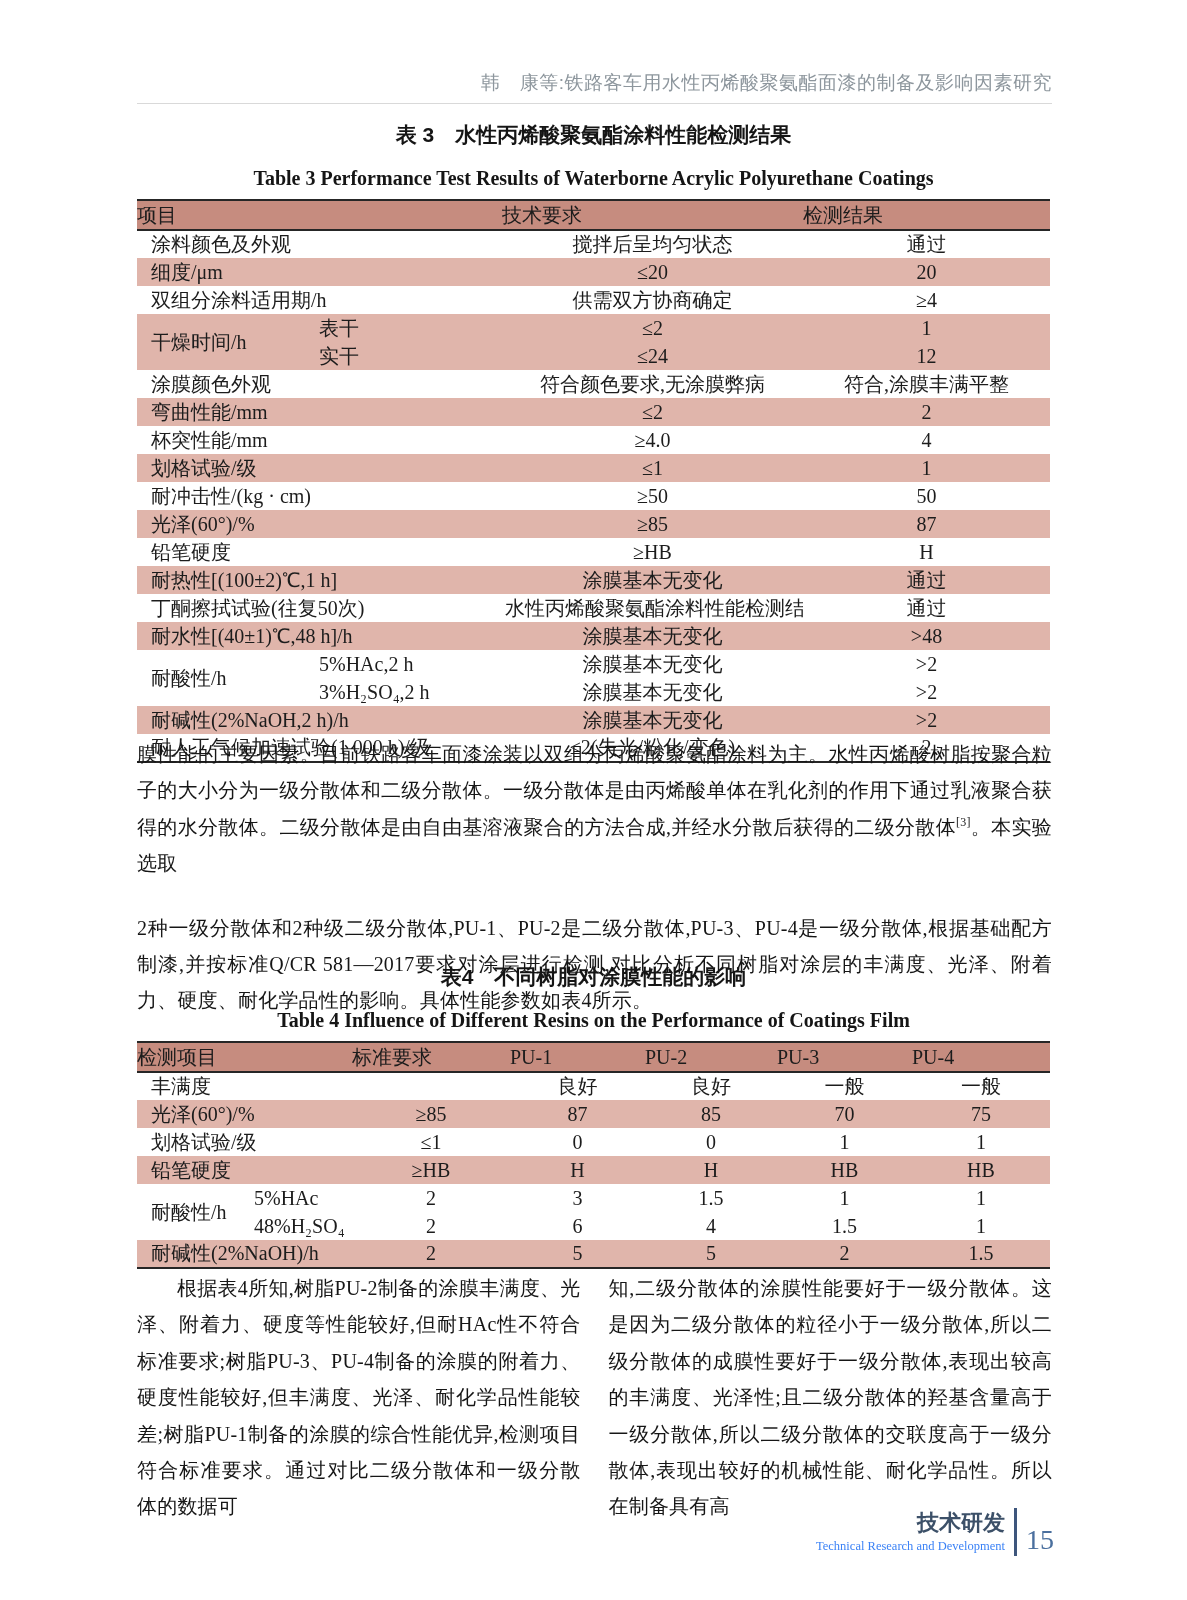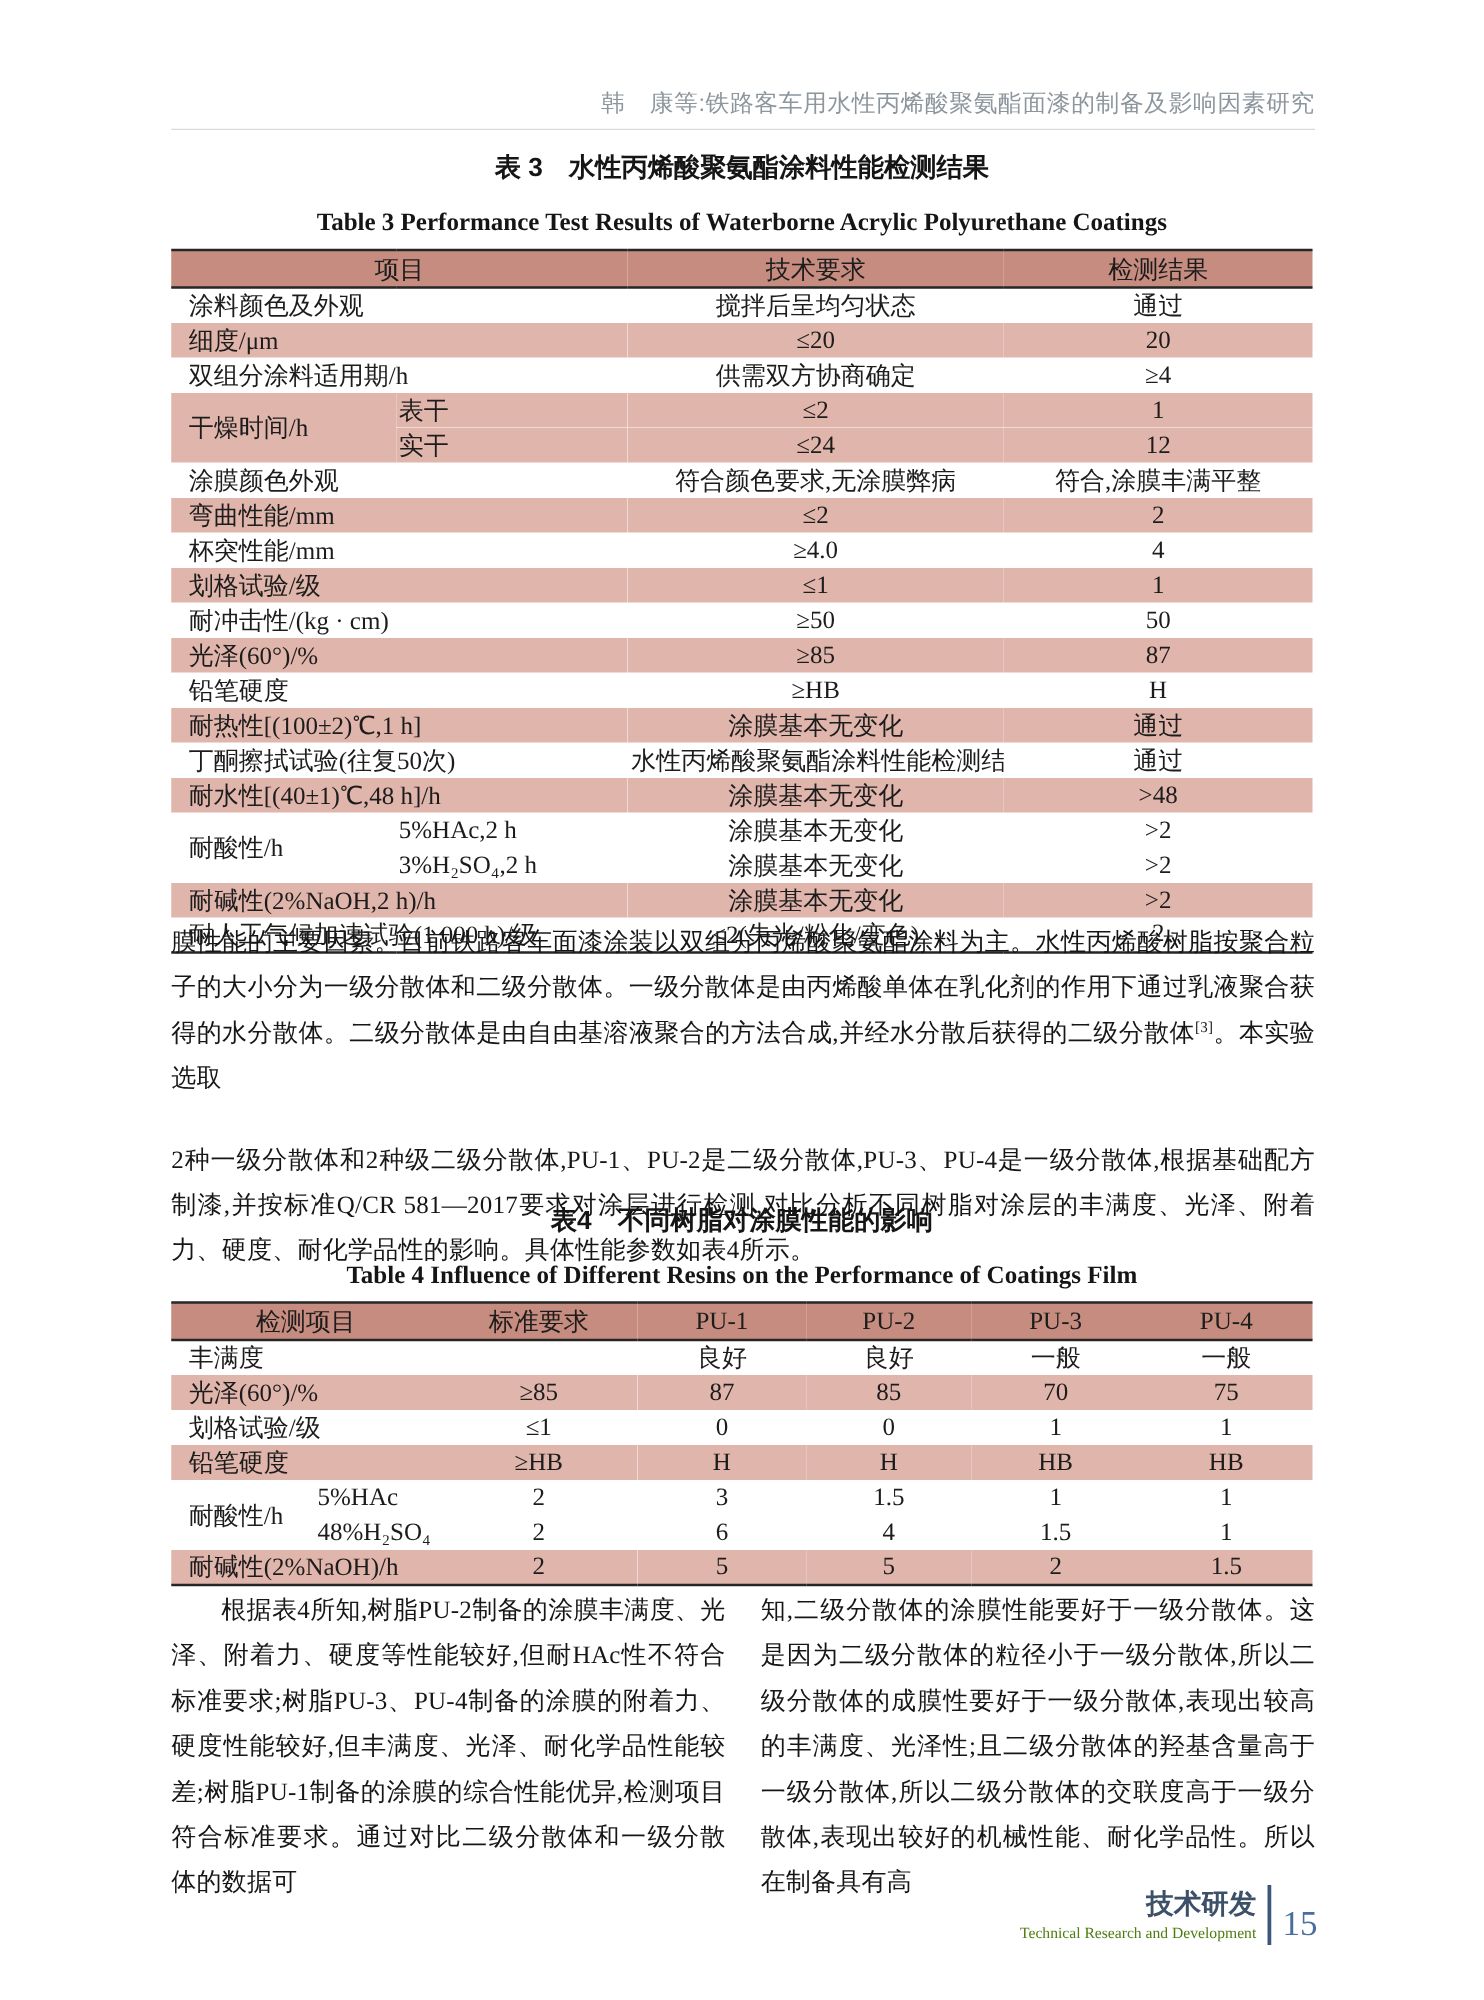--- a/index.html
+++ b/index.html
@@ -36,21 +36,21 @@
   table.data-table {
     width:100%; border-collapse:collapse; table-layout:fixed;
     margin-top:8px; font-size:20px; color:#1c1c1c;
     border-bottom:2px solid #262626;
   }
   table.data-table thead tr {
     background:var(--header-pink);
     border-top:2px solid #262626; border-bottom:2px solid #262626;
   }
   table.data-table th {
-    font-weight:normal; height:30px; font-size:20px; text-align:center;
+    font-weight:normal; height:30px; font-size:20px; text-align:left;
   }
   table.data-table td {
     height:28px; text-align:center; padding:0 3px; font-size:20px;
     overflow:hidden; white-space:nowrap;
   }
   table.data-table td.label { text-align:left; padding-left:14px; }
   table.data-table td.sublabel { text-align:left; padding-left:2px; }
   tr.stripe { background:var(--stripe-pink);border-radius:12px; }
 
   
@@ -71,21 +71,21 @@
     position:absolute; top:1497px; right:133px;
     display:flex; align-items:center; gap:9px;
   }
   .footer-text { text-align:right; }
   .footer-cn {
     font-family:"Liberation Sans", sans-serif; font-weight:bold;
     font-size:22px; color:var(--footer-navy); line-height:26px;
   }
   .footer-en {
     font-family:"Liberation Serif", serif; font-size:12.5px;
-    color:#4d7c0f; margin-top:3px; white-space:nowrap;
+    color:#3b82f6; margin-top:3px; white-space:nowrap;
   }
   .footer-bar { width:3px; height:48px; background:#3e567c; }
   .footer-page {
     font-family:"Liberation Serif", serif; font-size:28px;
     color:var(--footer-blue); padding-bottom:10px;margin-top:27px;
   }
 </style>
 </head>
 <body style="--header-pink: #c68c7f; --stripe-pink: #e0b5ab; --rh-gray: #8d969d; --footer-navy: #3c5068; --footer-blue: #4a6f9e;">
 

